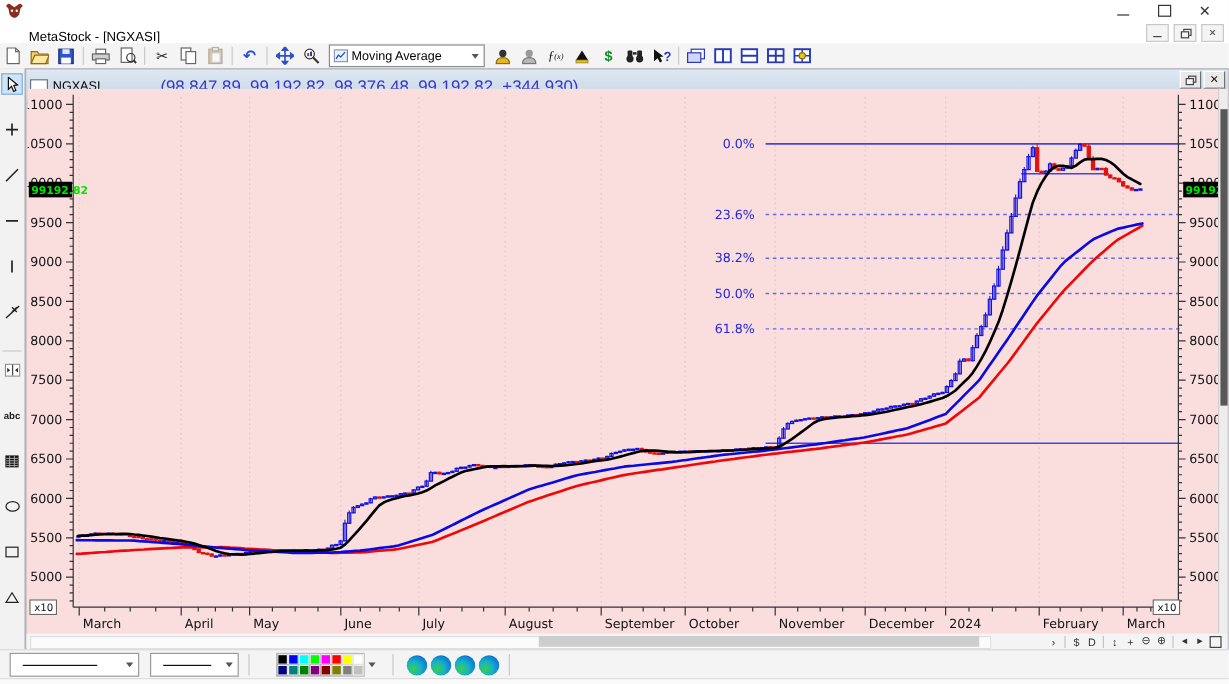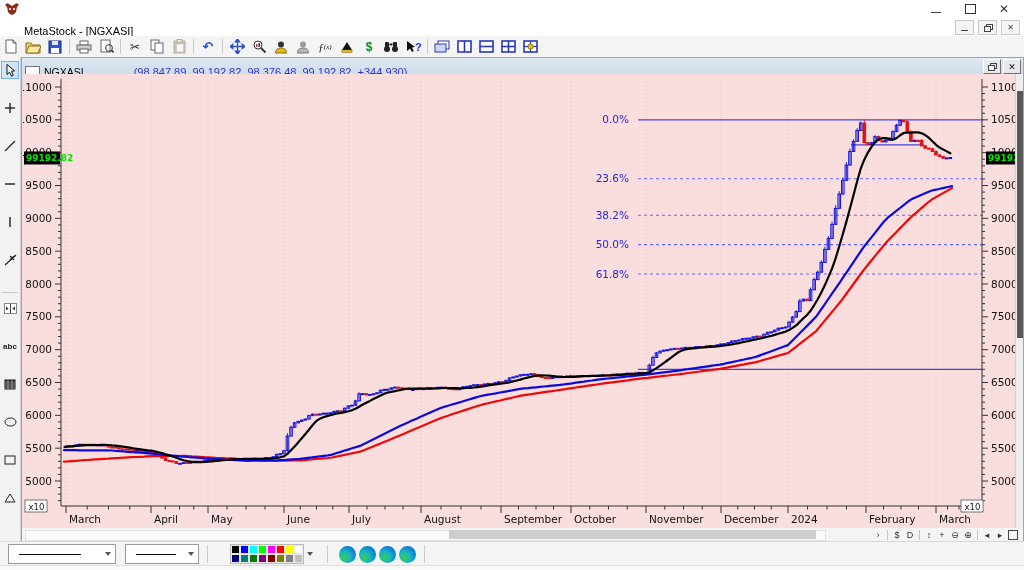--- a/index.html
+++ b/index.html
@@ -43,21 +43,21 @@
   .lefttools{position:absolute;left:0;top:57px;width:21px;height:484px;background:#f2f2f2;border-right:1px solid #cfcfcf;display:flex;flex-direction:column;align-items:center;padding-top:4px;box-sizing:border-box;}
   .ltbtn{width:18px;height:18px;margin-bottom:20px;display:flex;align-items:center;justify-content:center;flex:0 0 auto;color:#222;}
   .ltbtn.sel{background:#cfe4f7;border:1px solid #7ab0e0;box-sizing:border-box;}
   .ltdivider{width:16px;height:1px;background:#c9c9c9;margin:3px 0 6px 0;}
   .lt-abc{font-size:8px;font-weight:bold;color:#222;}
   
   .chartwin{position:absolute;left:21px;top:57px;width:1003px;height:484px;background:#fadede;border:1px solid #9aa5b1;box-sizing:border-box;}
   .charttitle{position:absolute;left:0;top:0;width:100%;height:29px;background:linear-gradient(#dde8f2,#c5d4e4);border-bottom:1px solid #9fb0c0;display:flex;align-items:center;box-sizing:border-box;}
   .charttitle .cicon{width:13px;height:10px;background:#fff;border:1px solid #6b7684;margin:0 4px 0 3px;}
   .ct-sym{font-size:10.5px;color:#000;margin-right:3px;}
-  .ct-vals{font-size:11px;color:#3333cc;padding-left:47px;}
+  .ct-vals{font-size:14px;color:#3333cc;padding-left:47px;}
   .ct-btns{position:absolute;right:2px;top:1px;display:flex;gap:2px;}
   .btn3d{width:16px;height:13px;background:#e9e9e9;border:1px solid;border-color:#fff #6f6f6f #6f6f6f #fff;display:flex;align-items:center;justify-content:center;font-size:9px;color:#111;}
   #chart-svg{position:absolute;left:1px;top:16px;background:#fadede;font-family:"DejaVu Sans","Liberation Sans",sans-serif;}
   
   .vscroll{position:absolute;right:0;top:16px;width:8px;height:454px;background:#ededed;border-left:1px solid #d0d0d0;box-sizing:border-box;}
   .vthumb{position:absolute;left:1px;top:17px;width:6px;height:247px;background:#585858;}
   .hscroll{position:absolute;left:0;top:470px;width:1001px;height:13px;background:#f4f4f4;display:flex;align-items:center;}
   .htrack{position:absolute;left:3px;top:2px;width:799px;height:9px;background:#fbfbfb;border:1px solid #e0e0e0;}
   .hthumb{position:absolute;left:427px;top:2px;width:367px;height:9px;background:#cdcdcd;}
   .hbtns{position:absolute;right:4px;top:0;height:13px;display:flex;align-items:center;gap:1px;}
@@ -182,20 +182,28 @@
         </svg>
       </span>
     <span class="tbtn">
       <svg width="15" height="15" viewBox="0 0 15 15">
           <circle cx="6" cy="6" r="4" fill="#fff" stroke="#333"></circle>
           <rect x="4" y="5.2" width="1.6" height="2.6" fill="#cc2222"></rect>
           <rect x="6.4" y="4" width="1.6" height="3.8" fill="#2233cc"></rect>
           <line x1="9" y1="9" x2="13.5" y2="13.5" stroke="#333" stroke-width="1.8"></line>
         </svg>
       </span>
+    <div class="combo">
+      <svg class="cicon" width="12" height="11" viewBox="0 0 12 11">
+          <rect x="0.5" y="0.5" width="11" height="10" fill="#e8f0fa" stroke="#7a8aa0"></rect>
+          <polyline points="2,8 4,5 6,6.5 9.5,2.5" fill="none" stroke="#2244bb"></polyline>
+        </svg>
+      <span class="ctext">Moving Average</span>
+      <span class="chev"></span>
+    </div>
     <span class="tbtn">
       <svg width="14" height="14" viewBox="0 0 14 14">
           <circle cx="7" cy="4.5" r="3" fill="#333"></circle>
           <path d="M1.5 13 q0-5 5.5-5 q5.5 0 5.5 5 z" fill="#e3b818" stroke="#8a6d1a"></path>
         </svg>
       </span>
     <span class="tbtn">
       <svg width="14" height="14" viewBox="0 0 14 14">
           <circle cx="7" cy="4.5" r="3" fill="#9a9a9a"></circle>
           <path d="M1.5 13 q0-5 5.5-5 q5.5 0 5.5 5 z" fill="#b8b8b8" stroke="#777"></path>

